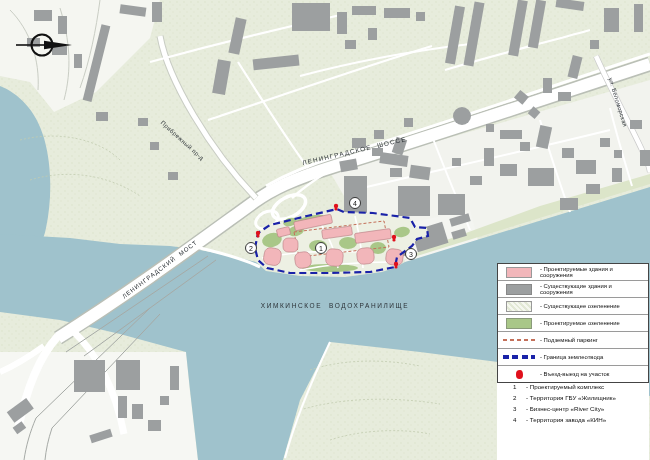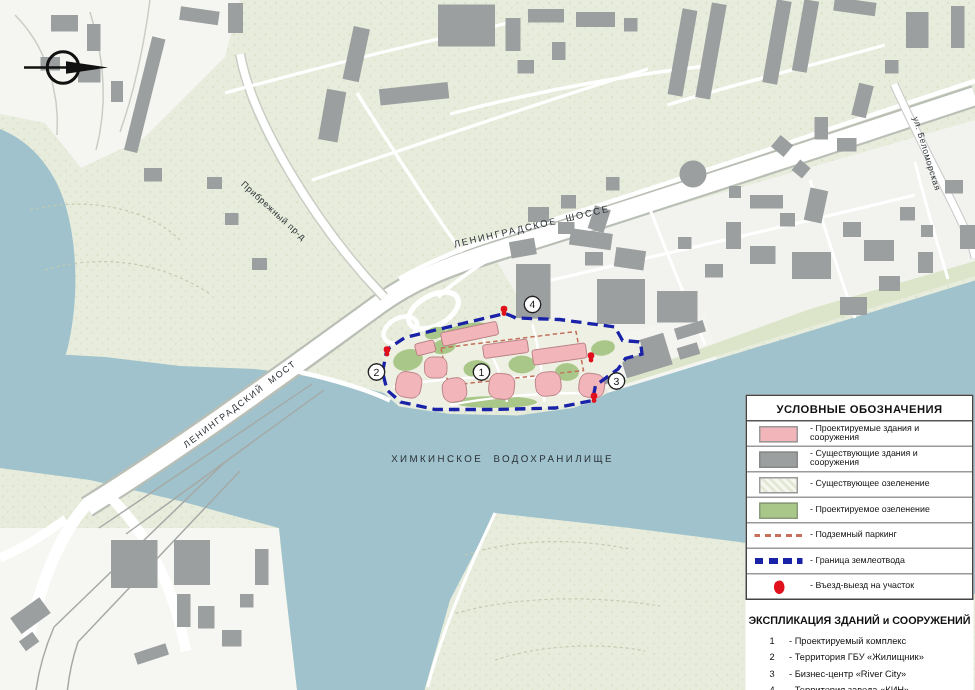--- a/index.html
+++ b/index.html
@@ -299,21 +299,20 @@
 
   <g>
     <circle cx="42" cy="45" r="10.5" fill="none" stroke="#111" stroke-width="2"></circle>
     <line x1="16" y1="45" x2="44" y2="45" stroke="#111" stroke-width="1.6"></line>
     <polygon points="44,40.8 72,45 44,49.2" fill="#111"></polygon>
   </g>
 </svg>
 
 <div class="panel">
   <div class="legend-box">
-    <div class="legend-title">УСЛОВНЫЕ ОБОЗНАЧЕНИЯ</div>
     <div class="legend-row">
       <span class="swatch-cell">
             <span class="swatch pink-fill"></span>
           </span>
       <span class="legend-label">- Проектируемые здания и сооружения</span>
     </div>
     <div class="legend-row">
       <span class="swatch-cell">
             <span class="swatch gray-fill"></span>
           </span>
@@ -345,21 +344,20 @@
     </div>
     <div class="legend-row">
       <span class="swatch-cell">
             <span class="swatch red-dot"></span>
           </span>
       <span class="legend-label">- Въезд-выезд на участок</span>
     </div>
   </div>
 
   <div>
-    <div class="expl-title">ЭКСПЛИКАЦИЯ ЗДАНИЙ и СООРУЖЕНИЙ</div>
     <div class="expl-row">
       <span class="expl-num">1</span>
       <span>- Проектируемый комплекс</span>
     </div>
     <div class="expl-row">
       <span class="expl-num">2</span>
       <span>- Территория ГБУ «Жилищник»</span>
     </div>
     <div class="expl-row">
       <span class="expl-num">3</span>

